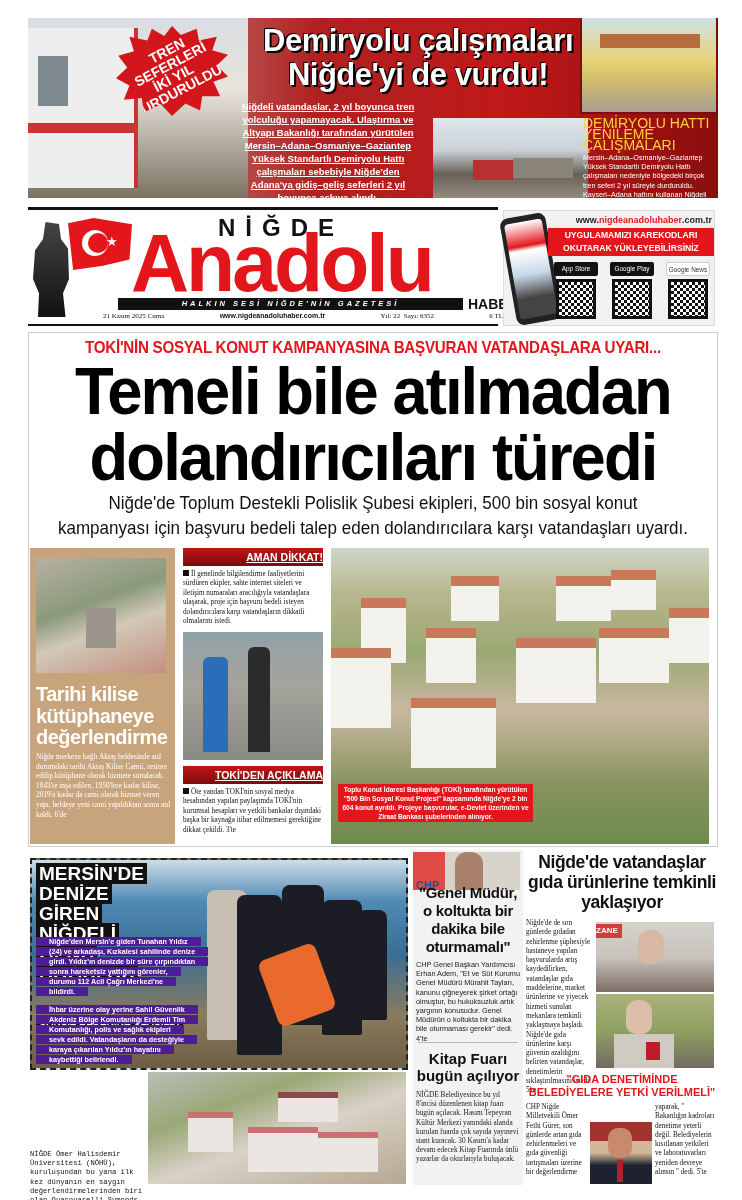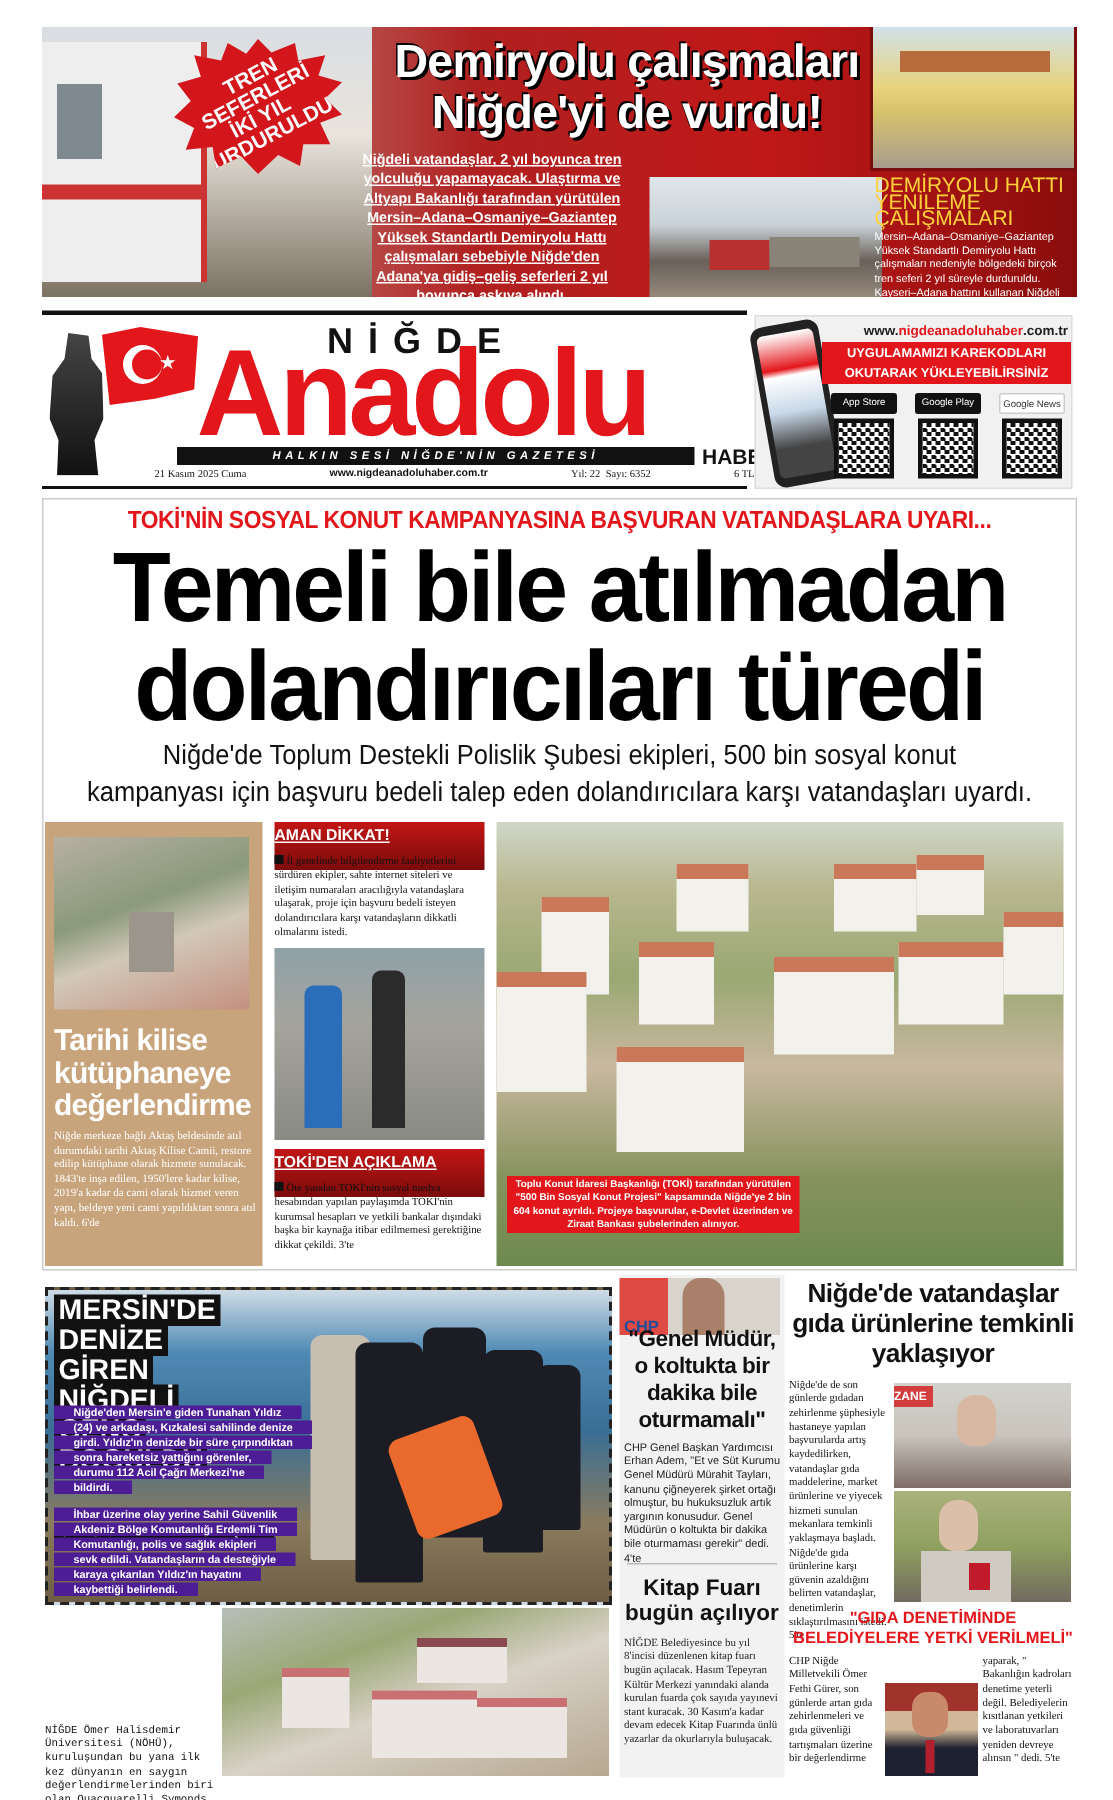--- a/index.html
+++ b/index.html
@@ -54,21 +54,21 @@
 #kicker{left:30px;top:338px;width:686px;text-align:center;color:#e3161b;font-weight:900;font-size:16.5px;letter-spacing:-0.3px;font-family:"Liberation Sans",sans-serif;transform:scaleX(0.92)}
 #headline{left:28px;top:358px;width:690px;text-align:center;font-weight:900;font-size:66px;line-height:66px;letter-spacing:-2px;color:#000;transform:scaleX(0.96)}
 #subhead{left:28px;top:490px;width:690px;text-align:center;font-size:18.5px;line-height:25px;color:#111;font-family:"Liberation Sans",sans-serif;transform:scaleX(0.92)}
 
 #church-box{left:30px;top:548px;width:145px;height:296px;background:#c8a47c}
 #church-photo{left:6px;top:10px;width:130px;height:115px;background:linear-gradient(160deg,#b7b0a4 0%,#8a9a7a 40%,#d2c8b8 60%,#c49080 100%)}
 #church-photo .bld{position:absolute;left:50px;top:50px;width:30px;height:40px;background:#9c958c}
 #church-title{left:6px;top:136px;width:140px;color:#fff;font-weight:700;font-size:20px;line-height:21.5px;letter-spacing:-0.5px}
 #church-text{left:6px;top:204px;width:135px;color:#fff;font-size:7.4px;line-height:9.6px;font-family:"Liberation Serif",serif}
 
-.red-head{position:absolute;height:32px;background:linear-gradient(180deg,#c21515,#7b0b0b);color:#fff;font-weight:700;font-size:10.5px;text-align:left;line-height:18px;text-decoration:underline}
+.red-head{position:absolute;height:18px;background:linear-gradient(180deg,#c21515,#7b0b0b);color:#fff;font-weight:700;font-size:10.5px;text-align:right;line-height:18px;text-decoration:underline}
 #aman{left:183px;top:548px;width:140px}
 #aman-text{left:183px;top:570px;width:142px;font-size:7.2px;line-height:9.4px;font-family:"Liberation Serif",serif}
 .bullet{display:inline-block;width:6px;height:6px;background:#111;margin-right:2px}
 #police-photo{left:183px;top:632px;width:140px;height:128px;background:linear-gradient(180deg,#8fa1a8 0%,#a5a49c 40%,#8a8a85 100%)}
 #police-photo .p1{position:absolute;left:20px;top:25px;width:25px;height:95px;background:#2a6db8;border-radius:6px 6px 0 0}
 #police-photo .p2{position:absolute;left:65px;top:15px;width:22px;height:105px;background:#2b2b2b;border-radius:6px 6px 0 0}
 #toki-head{left:183px;top:766px;width:140px}
 #toki-text{left:183px;top:788px;width:142px;font-size:7.2px;line-height:9.4px;font-family:"Liberation Serif",serif}
 
 #housing-photo{left:331px;top:548px;width:378px;height:296px;background:linear-gradient(180deg,#cfd6c8 0%,#b8b78e 15%,#9aa873 35%,#c9b8a0 55%,#86935e 80%,#6e8a4e 100%);overflow:hidden}

